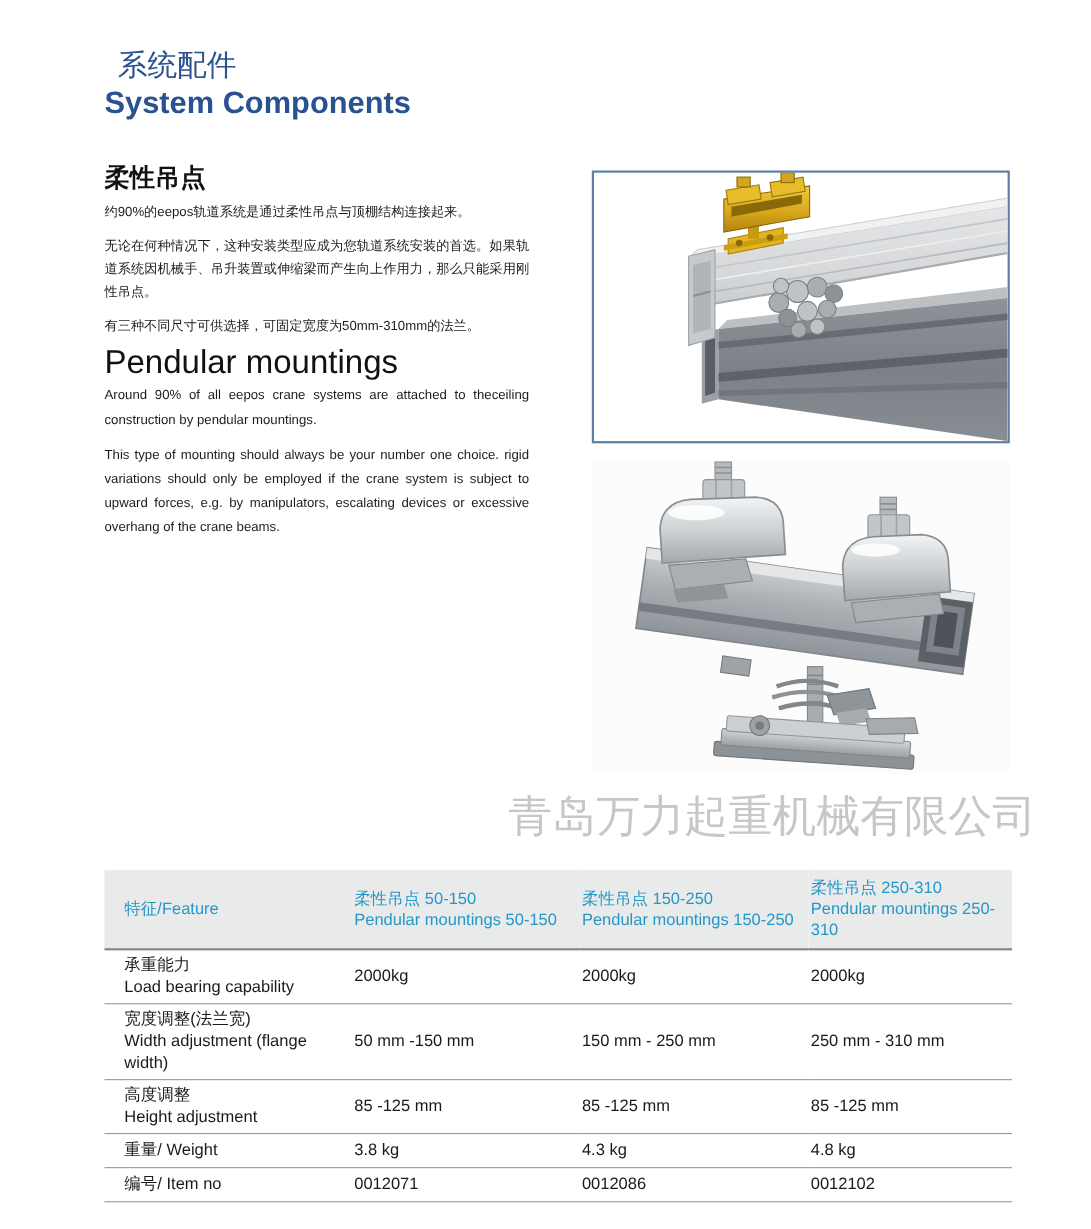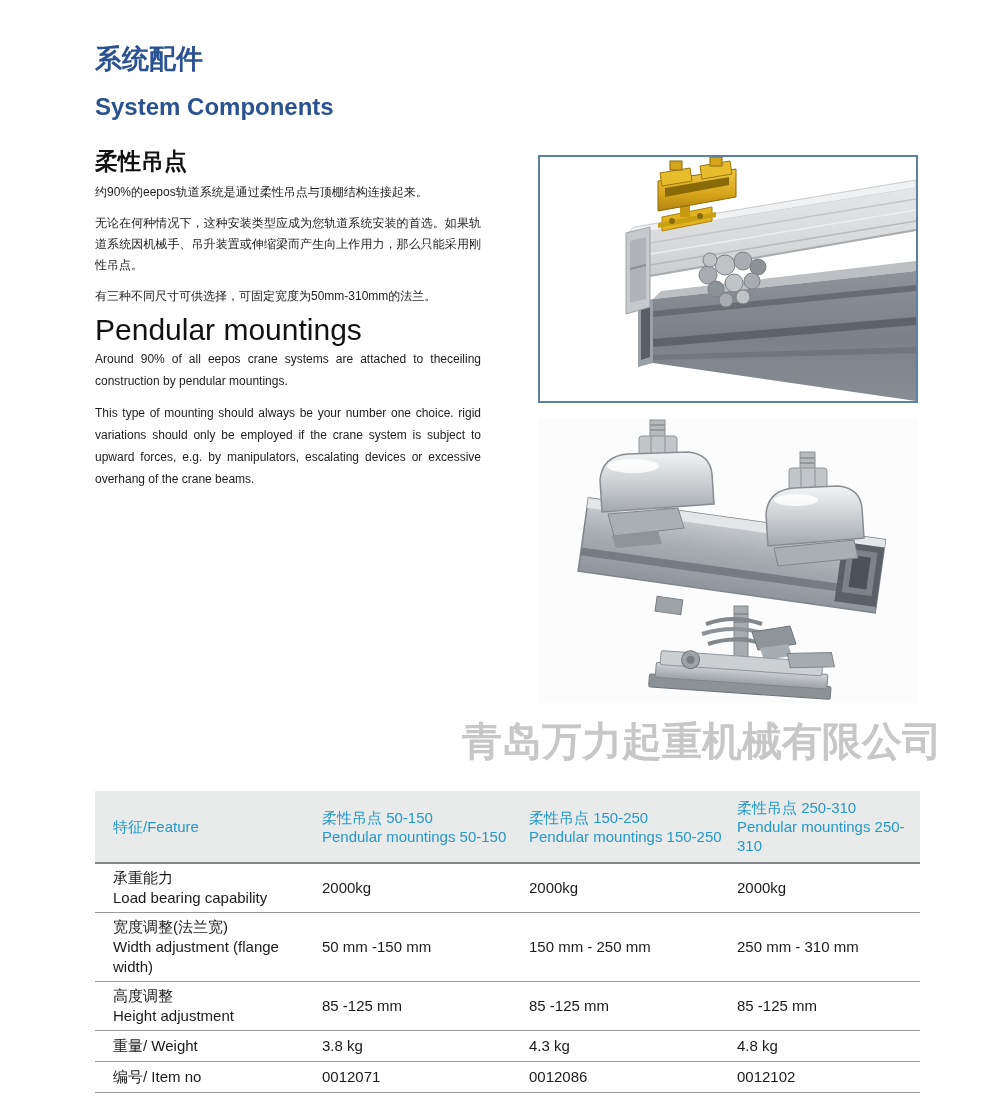--- a/index.html
+++ b/index.html
@@ -9,22 +9,22 @@
     width: 992px;
     height: 1117px;
     margin: 0 auto;
     background: #ffffff;
     font-family: "Liberation Sans", "DejaVu Sans", sans-serif;
     color: #1a1a1a;
     overflow: hidden;
   }
   
   .page-header { position: absolute; left: 95px; top: 42px; }
-  .title-zh { font-size: 27px; font-weight: bold; color: #2a5190; line-height: 34px; }
-  .title-en { font-size: 24px; font-weight: bold; color: #2a5190; line-height: 32px; margin-top: 15px; }
+  .title-zh { font-size: 27px; font-weight: normal; color: #2a5190; line-height: 34px; margin-left: 12px; }
+  .title-en { font-size: 28px; font-weight: bold; color: #2a5190; line-height: 32px; margin-top: 2px; }
 
   
   .text-col { position: absolute; left: 95px; top: 150px; width: 386px; }
   .sec-heading-zh { font-size: 23px; font-weight: bold; color: #111; line-height: 23px; margin-bottom: 9px; }
   .sec-heading-en { font-size: 30px; font-weight: normal; color: #111; line-height: 26px; margin: 8px 0 5px 0; }
   .text-col p { font-size: 12px; line-height: 21px; text-align: justify; margin-bottom: 10px; color: #1c1c1c; }
   .text-col p.en { line-height: 22px; }
 
   
   figure { margin: 0; }
@@ -37,21 +37,21 @@
     position: absolute; left: 538px; top: 418px;
     width: 380px; height: 285px;
     background: #fcfcfc;
   }
   figure svg { display: block; width: 100%; height: 100%; }
 
   
   .watermark {
     position: absolute; left: 462px; top: 714px;
     font-size: 40px; color: #c7c7c7; white-space: nowrap;
-    font-weight: bold; letter-spacing: 0;
+    font-weight: normal; letter-spacing: 0;
   }
 
   
   .spec-table {
     position: absolute; left: 95px; top: 791px;
     width: 825px; border-collapse: collapse;
     font-size: 15px; table-layout: fixed;
   }
   .spec-table thead th {
     background: #e9eaea; color: #2598c9; font-weight: normal;

